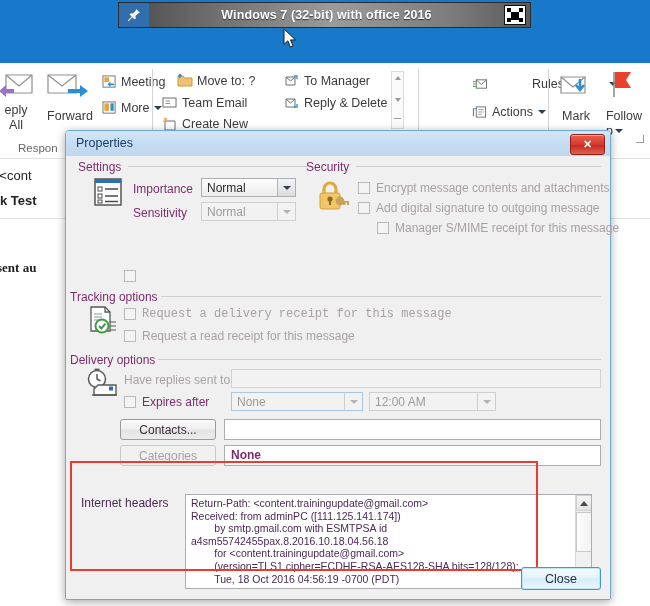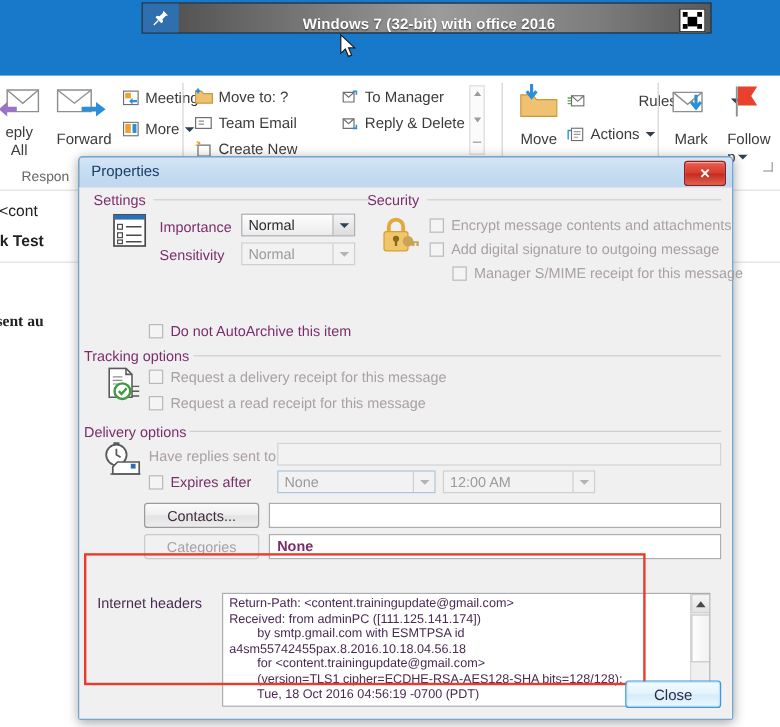--- a/index.html
+++ b/index.html
@@ -7,25 +7,25 @@
     width:650px;height:606px;overflow:hidden;
     font-family:"Liberation Sans", sans-serif;
     background:#1879CB;
     position:relative;
     -webkit-font-smoothing:antialiased;
   }
   .root{position:absolute;inset:0;background:#1879CB;}
 
   
   .vmbar{
-    position:absolute;left:118px;top:2px;width:475px;height:26px;
+    position:absolute;left:118px;top:2px;width:413px;height:26px;
     background:linear-gradient(to right,#4a4a4a 0%,#6d6d6d 22%,#9b9b9b 52%,#7d7d7d 80%,#5a5a5a 100%);
     border:1px solid #2b2b2b;
     box-sizing:border-box;
-    display:flex;align-items:flex-end;
+    display:flex;align-items:center;
   }
   .vm-pin{
     width:30px;height:24px;background:#2f6fae;
     display:flex;align-items:center;justify-content:center;flex:0 0 auto;
   }
   .vm-title{
     flex:1;text-align:center;color:#ffffff;font-size:12.5px;font-weight:bold;
     letter-spacing:.1px;text-shadow:0 1px 1px rgba(0,0,0,.6);
     white-space:nowrap;overflow:hidden;
   }
@@ -63,21 +63,21 @@
   .small-item{display:flex;align-items:center;gap:4px;margin-bottom:2px;}
   .respond-cap{
     position:absolute;left:18px;top:82px;font-size:11.5px;color:#666;
   }
   .msgline{position:absolute;font-size:13px;color:#222;white-space:nowrap;}
   .hrule{position:absolute;height:1px;background:#e2e2e2;}
 
   
   .dlg{
     position:absolute;left:65px;top:130px;width:546px;height:470px;
-    background:#737373;
+    background:#e5e5e5;
     border:1px solid #6ea8d8;
     border-radius:4px 4px 2px 2px;
     box-sizing:border-box;
     box-shadow:0 2px 10px rgba(0,0,0,.35);
   }
   .dlg-tb{
     height:25px;
     background:linear-gradient(to bottom,#d5e6f5 0%,#c6ddf2 45%,#bfd8ef 100%);
     border-bottom:1px solid #b6d0e6;
     border-radius:3px 3px 0 0;
@@ -254,21 +254,21 @@
           <path d="M2 6 L30 6 L30 24 L2 24 Z" fill="#ffffff" stroke="#8f8f8f" stroke-width="1.2"></path>
           <path d="M2 6 L16 17 L30 6" fill="none" stroke="#8f8f8f" stroke-width="1.2"></path>
           <path d="M22 20 L34 20 L34 16 L42 22 L34 28 L34 24 L22 24 Z" fill="#2b8fd6"></path>
         </svg>
         <div class="big-lbl" style="position:absolute;left:0;top:46px;width:52px;">Forward</div>
       </div>
 
       <div class="sep" style="left:152px;"></div>
 
       <div class="rgroup" style="left:162px;width:250px;">
-        <div class="small-item" style="position:absolute;left:0;top:10px;">
+        <div class="small-item" style="position:absolute;left:15px;top:10px;">
           <svg width="16" height="15" viewBox="0 0 16 15">
             <path d="M1 3 L6 3 L7.5 5 L15 5 L15 13 L1 13 Z" fill="#efc171" stroke="#c79b45"></path>
             <path d="M3 1 L3 5 M1.4 3.4 L3 1.4 L4.6 3.4" stroke="#2b8fd6" stroke-width="1.4" fill="none"></path>
           </svg>
           <span class="lbl">Move to: ?</span>
         </div>
         <div class="small-item" style="position:absolute;left:0;top:32px;">
           <svg width="16" height="15" viewBox="0 0 16 15">
             <rect x="1" y="3" width="13" height="9" fill="#ffffff" stroke="#6f6f6f"></rect>
             <path d="M3.5 6 H8 M3.5 8.5 H8" stroke="#8f8f8f"></path>
@@ -302,27 +302,20 @@
 
         <div style="position:absolute;right:8px;top:8px;width:13px;height:58px;border:1px solid #dcdcdc;box-sizing:border-box;background:#fbfbfb;">
           <div style="position:absolute;left:3px;top:4px;width:0;height:0;border-left:3px solid transparent;border-right:3px solid transparent;border-bottom:4px solid #9a9a9a;"></div>
           <div style="position:absolute;left:3px;top:26px;width:0;height:0;border-left:3px solid transparent;border-right:3px solid transparent;border-top:4px solid #9a9a9a;"></div>
           <div style="position:absolute;left:2px;top:46px;width:7px;height:1px;background:#9a9a9a;"></div>
         </div>
       </div>
 
       <div class="sep" style="left:418px;"></div>
 
-      <div class="rgroup" style="left:428px;width:42px;">
-        <svg width="38" height="32" viewBox="0 0 38 32" style="position:absolute;left:2px;top:6px;">
-          <path d="M4 10 L14 10 L17 14 L34 14 L34 28 L4 28 Z" fill="#efc171" stroke="#c79b45"></path>
-          <path d="M13 1 L13 11 M9 7 L13 12 L17 7" stroke="#2b8fd6" stroke-width="2.6" fill="none"></path>
-        </svg>
-        <div class="big-lbl" style="position:absolute;left:0;top:46px;width:42px;">Move</div>
-      </div>
 
       <div class="rgroup" style="left:472px;width:68px;">
         <div class="small-item" style="position:absolute;left:0;top:14px;gap:44px;">
           <svg width="16" height="14" viewBox="0 0 16 15">
             <rect x="4" y="3" width="11" height="9" fill="#ffffff" stroke="#6f6f6f"></rect>
             <path d="M4 3 L9.5 8 L15 3" fill="none" stroke="#6f6f6f"></path>
             <path d="M0.5 5 H3.5 M0.5 7.5 H3.5 M0.5 10 H3.5" stroke="#5aa84a" stroke-width="1.2"></path>
           </svg>
           <span class="lbl">Rules</span>
           <span class="tri" style="margin-left:1px;"></span>
@@ -424,36 +417,35 @@
       <div class="cbx" style="left:292px;top:26px;"></div>
       <div class="fld-lbl dim" style="left:310px;top:25px;">Encrypt message contents and attachments</div>
 
       <div class="cbx" style="left:292px;top:46px;"></div>
       <div class="fld-lbl dim" style="left:310px;top:45px;">Add digital signature to outgoing message</div>
 
       <div class="cbx" style="left:311px;top:66px;"></div>
       <div class="fld-lbl dim" style="left:329px;top:65px;">Manager S/MIME receipt for this message</div>
 
       <div class="cbx" style="left:58px;top:114px;"></div>
-      <div class="fld-lbl" style="left:76px;top:113px;">Do not AutoArchive this item</div>
 
       <div class="grp-title" style="left:4px;top:134px;">Tracking options</div>
       <div class="grp-line" style="left:95px;top:140px;width:440px;"></div>
 
       <svg width="30" height="30" viewBox="0 0 30 30" style="position:absolute;left:22px;top:150px;">
         <path d="M3 1 L17 1 L22 6 L22 25 L3 25 Z" fill="#ffffff" stroke="#5a5a5a" stroke-width="1.3"></path>
         <path d="M17 1 L17 6 L22 6" fill="none" stroke="#5a5a5a" stroke-width="1.3"></path>
         <path d="M6 8 H14 M6 11 H14 M6 14 H12" stroke="#8f8f8f"></path>
         <circle cx="14" cy="20" r="6.5" fill="#ffffff" stroke="#3f9a42" stroke-width="2"></circle>
         <path d="M11 20 L13.3 22.4 L17.5 17.6" fill="none" stroke="#3f9a42" stroke-width="2"></path>
         <path d="M22 16 H28 M22 20 H28 M22 24 H28" stroke="#5a5a5a" stroke-width="1.2"></path>
       </svg>
 
       <div class="cbx" style="left:58px;top:152px;"></div>
-      <div class="fld-lbl dim" style="left:76px;top:151px;">Request a delivery receipt for this message</div>
+      <div class="fld-lbl dim" style="left:76px;top:151px;font-family:Liberation Mono, monospace;">Request a delivery receipt for this message</div>
 
       <div class="cbx" style="left:58px;top:174px;"></div>
       <div class="fld-lbl dim" style="left:76px;top:173px;">Request a read receipt for this message</div>
 
       <div class="grp-title" style="left:4px;top:197px;">Delivery options</div>
       <div class="grp-line" style="left:92px;top:203px;width:443px;"></div>
 
       <svg width="34" height="32" viewBox="0 0 34 32" style="position:absolute;left:20px;top:212px;">
         <circle cx="11" cy="11" r="8.5" fill="#ffffff" stroke="#5a5a5a" stroke-width="1.5"></circle>
         <path d="M11 6 L11 11 L14.5 13" fill="none" stroke="#5a5a5a" stroke-width="1.5"></path>

